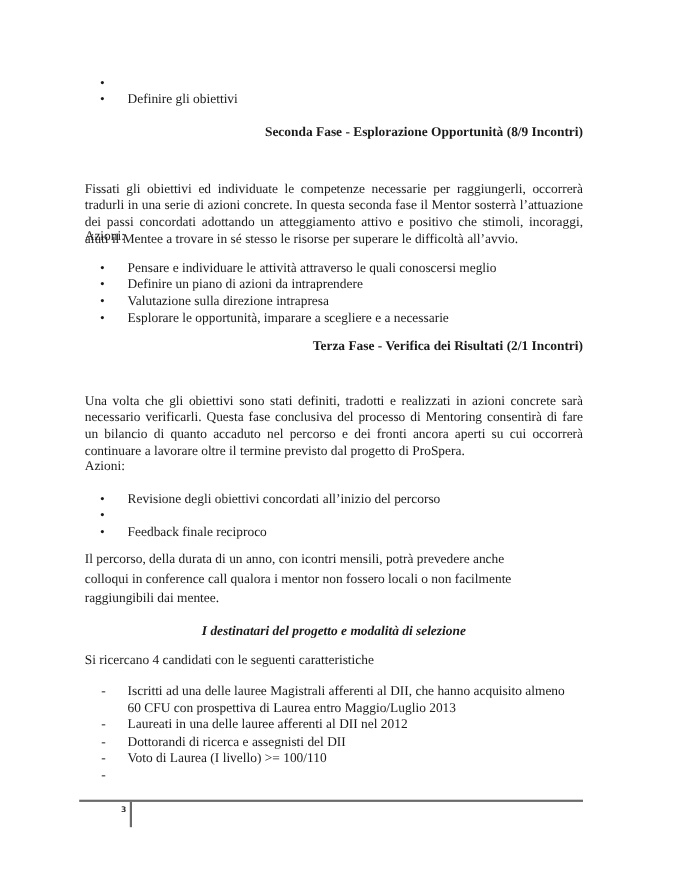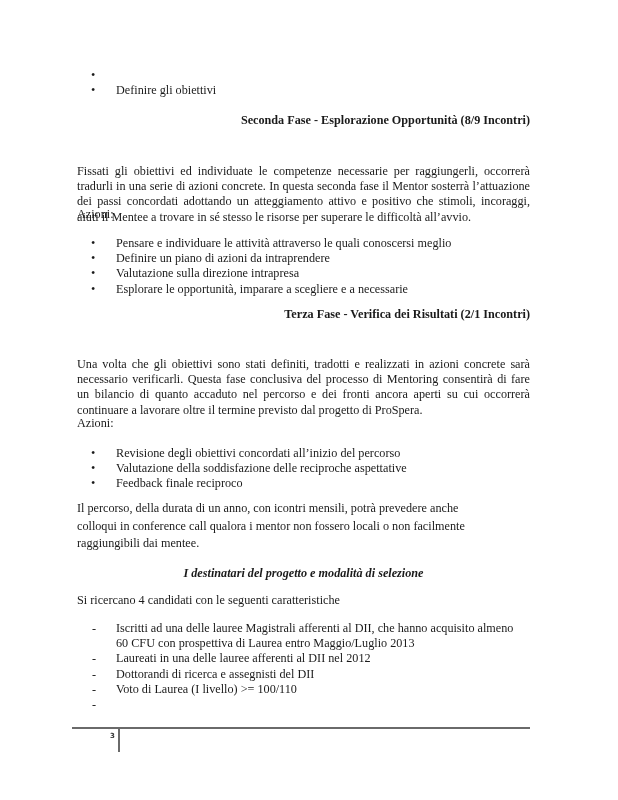--- a/index.html
+++ b/index.html
@@ -54,21 +54,21 @@
 
   <div class="blk justify" style="top:333px;">
     <p>Una volta che gli obiettivi sono stati definiti, tradotti e realizzati in azioni concrete sarà necessario verificarli. Questa fase conclusiva del processo di Mentoring consentirà di fare un bilancio di quanto accaduto nel percorso e dei fronti ancora aperti su cui occorrerà continuare a lavorare oltre il termine previsto dal progetto di ProSpera.</p>
   </div>
 
   <div class="blk" style="top:416px;">Azioni:</div>
 
   <div class="blk" style="top:446px;">
     <ul class="bul">
       <li><span class="mk">•</span><span>Revisione degli obiettivi concordati all’inizio del percorso</span></li>
-      <li><span class="mk">•</span><span>Valutazione della soddisfazione delle reciproche aspettative</span></li>
+      <li><span class="mk">•</span></li>
       <li><span class="mk">•</span><span>Feedback finale reciproco</span></li>
     </ul>
   </div>
 
   <div class="blk center-ital" style="top:566px;">I destinatari del progetto e modalità di selezione</div>
 
   <div class="blk" style="top:500px; line-height:17.6px; width:420px;">
     <p>Il percorso, della durata di un anno, con icontri mensili, potrà prevedere anche colloqui in conference call qualora i mentor non fossero locali o non facilmente raggiungibili dai mentee.</p>
   </div>
 

